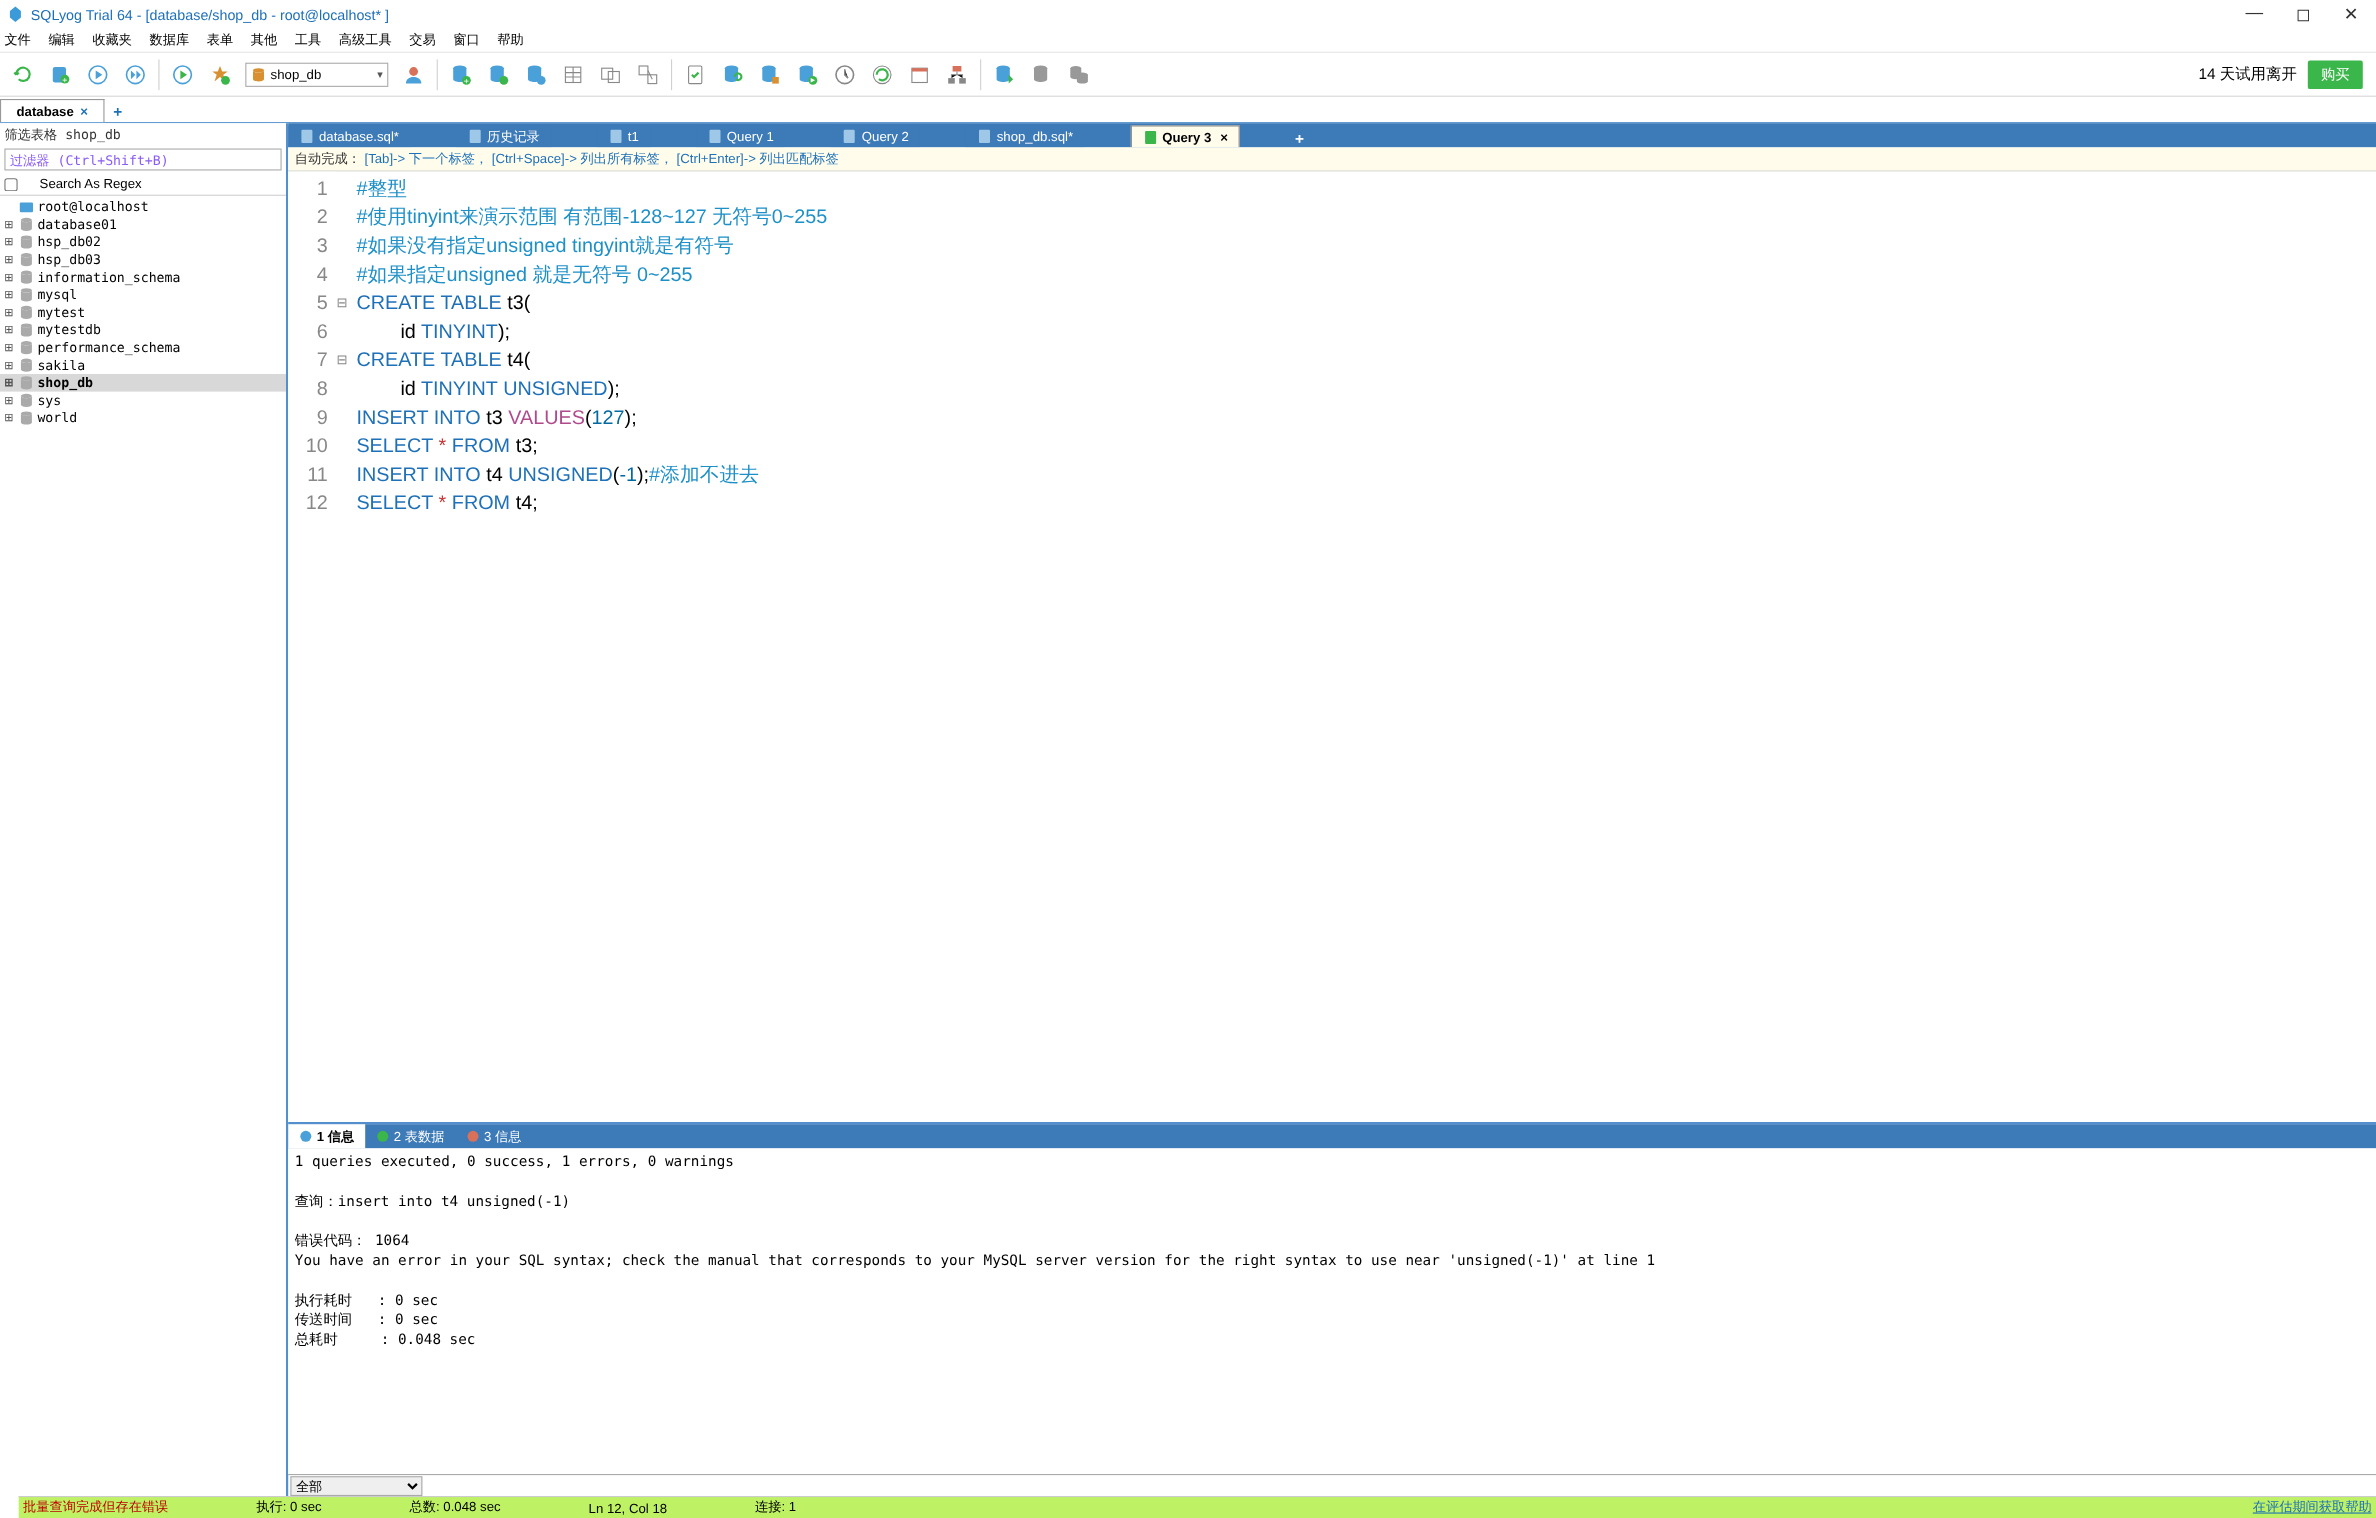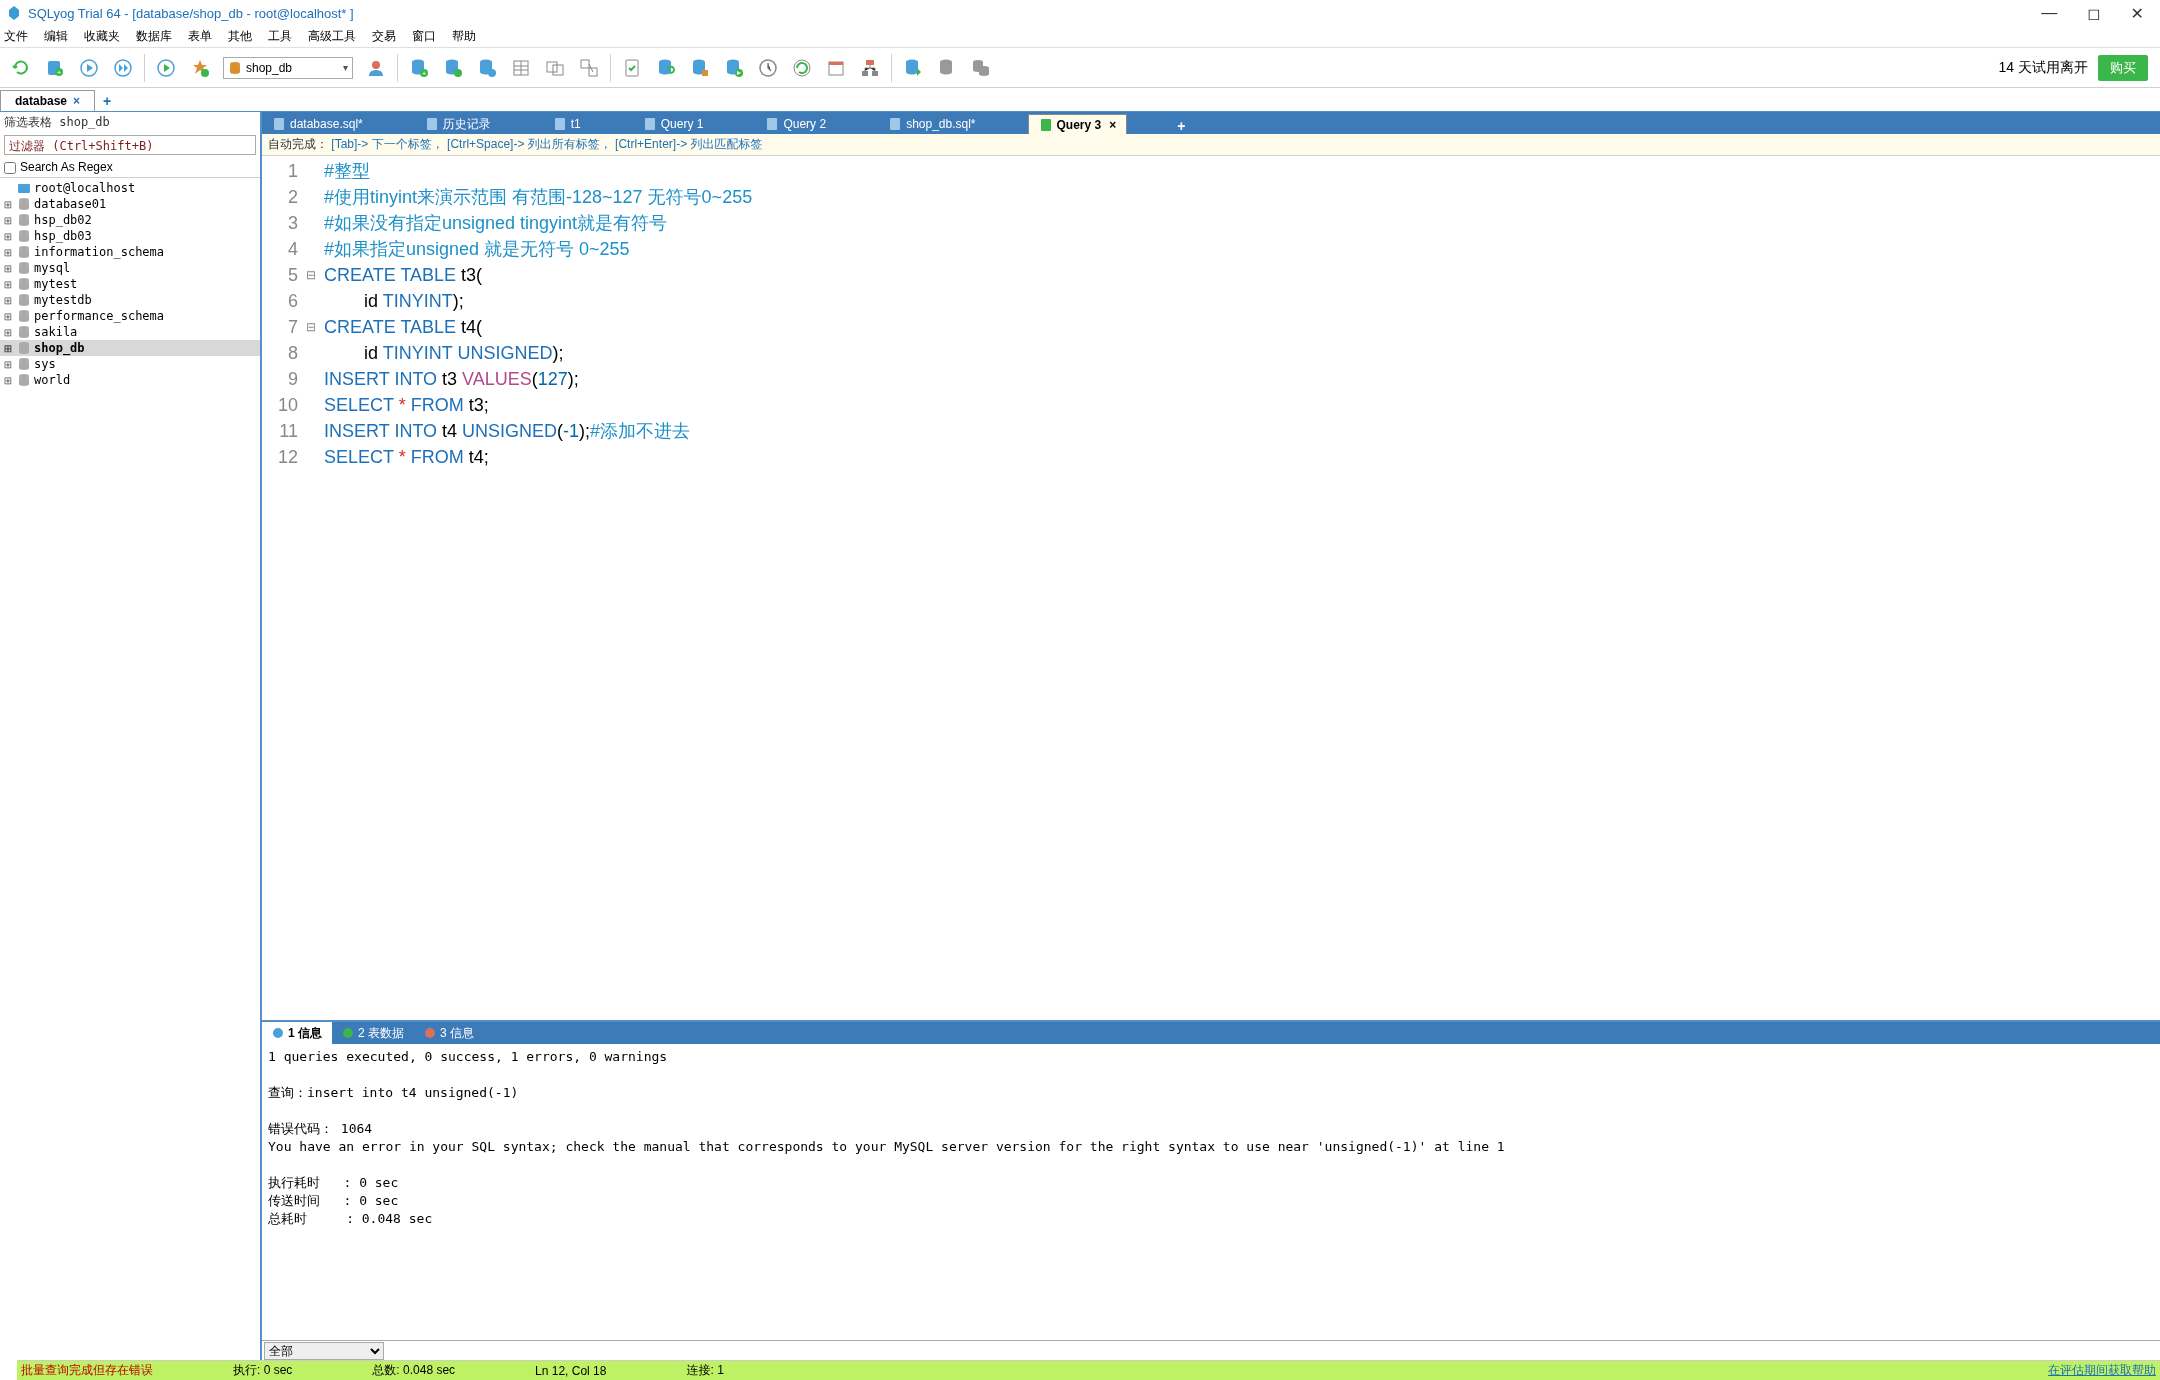--- a/index.html
+++ b/index.html
@@ -19,22 +19,22 @@
 .dbsel .arr { margin-left:auto; font-size:10px; color:#555; }
 .trial { margin-left:auto; font-size:14px; color:#000; margin-right:10px; }
 .buy { background:#3bb64a; color:#fff; padding:4px 12px; border-radius:2px; font-size:13px; margin-right:8px; }
 .conntabs { height:24px; display:flex; align-items:flex-end; background:#fff; border-bottom:1px solid #528fcc; }
 .conntab { padding:3px 14px; border:1px solid #999; border-bottom:none; font-weight:bold; background:#fff; font-size:12px; display:flex; align-items:center; gap:6px; }
 .conntab .x { color:#1e70b8; font-weight:bold; }
 .conntabs .plus { padding:2px 8px; color:#1e70b8; font-weight:bold; font-size:14px; }
 .main { display:flex; height:calc(100vh - 26px - 22px - 40px - 24px - 20px); }
 .sidebar { width:262px; border-right:2px solid #528fcc; background:#fff; display:flex; flex-direction:column; }
 .sb-hdr { padding:2px 4px; font-size:12px; color:#333; font-family:"SimSun",monospace; }
-.sb-filter { margin:2px 4px; height:20px; border:1px solid #aaa; padding:2px 4px; color:#7f1d1d; font-family:"SimSun",monospace; font-size:12px; }
-.sb-regex { padding:3px 4px; display:flex; align-items:flex-end; gap:4px; font-family:"SimSun",monospace; font-size:12px; border-bottom:1px solid #d0d0d0; }
+.sb-filter { margin:2px 4px; height:20px; border:1px solid #aaa; padding:2px 4px; color:#8b5cf6; font-family:"SimSun",monospace; font-size:12px; }
+.sb-regex { padding:3px 4px; display:flex; align-items:flex-end; gap:20px; font-family:"SimSun",monospace; font-size:12px; border-bottom:1px solid #d0d0d0; }
 .sb-regex input { width:12px; height:12px; }
 .tree { flex:1; overflow:auto; padding:2px 0; }
 .tnode { display:flex; align-items:center; height:16px; padding:0 2px; font-family:"SimSun",monospace; font-size:12px; white-space:nowrap; }
 .tnode .exp { width:12px; text-align:center; color:#555; font-size:10px; }
 .tnode .dico { width:14px; height:14px; margin:0 3px; }
 .tnode.sel { background:#d8d8d8; font-weight:bold; }
 .editor-area { flex:1; display:flex; flex-direction:column; min-width:0; }
 .edtabs { height:22px; background:#3d7ab8; display:flex; align-items:flex-end; overflow:hidden;gap:42px; }
 .edtab { height:20px; display:flex; align-items:center; padding:0 10px; background:#3d7ab8; color:#fff; font-size:12px; gap:4px; white-space:nowrap; }
 .edtab.active { background:#fffcec; color:#000; font-weight:bold; border:1px solid #888; border-bottom:none; }

